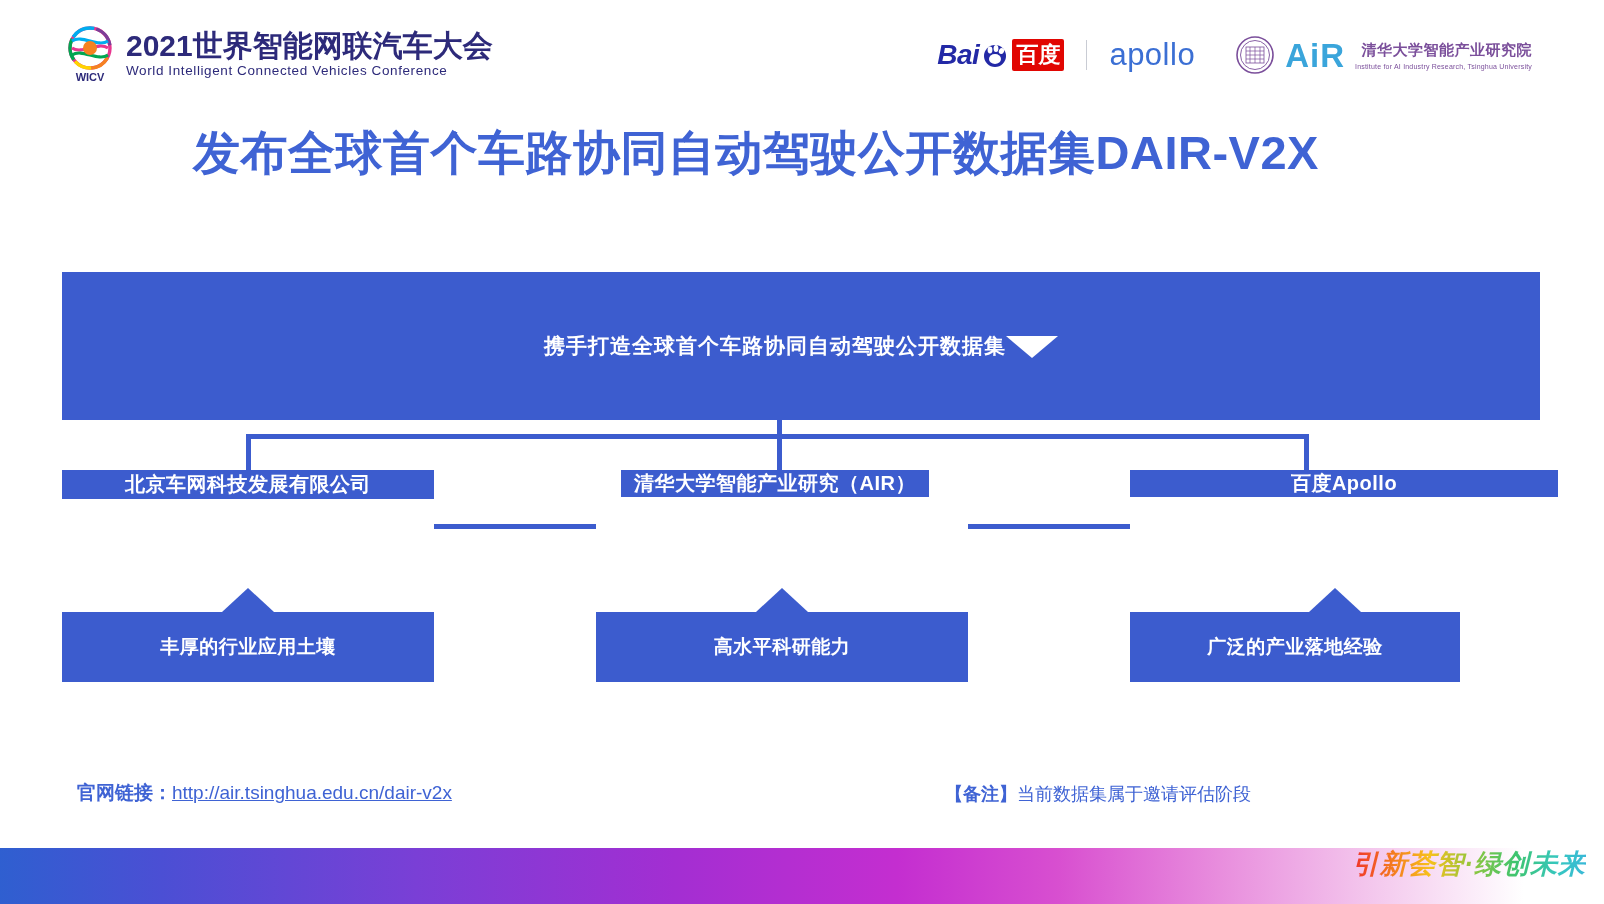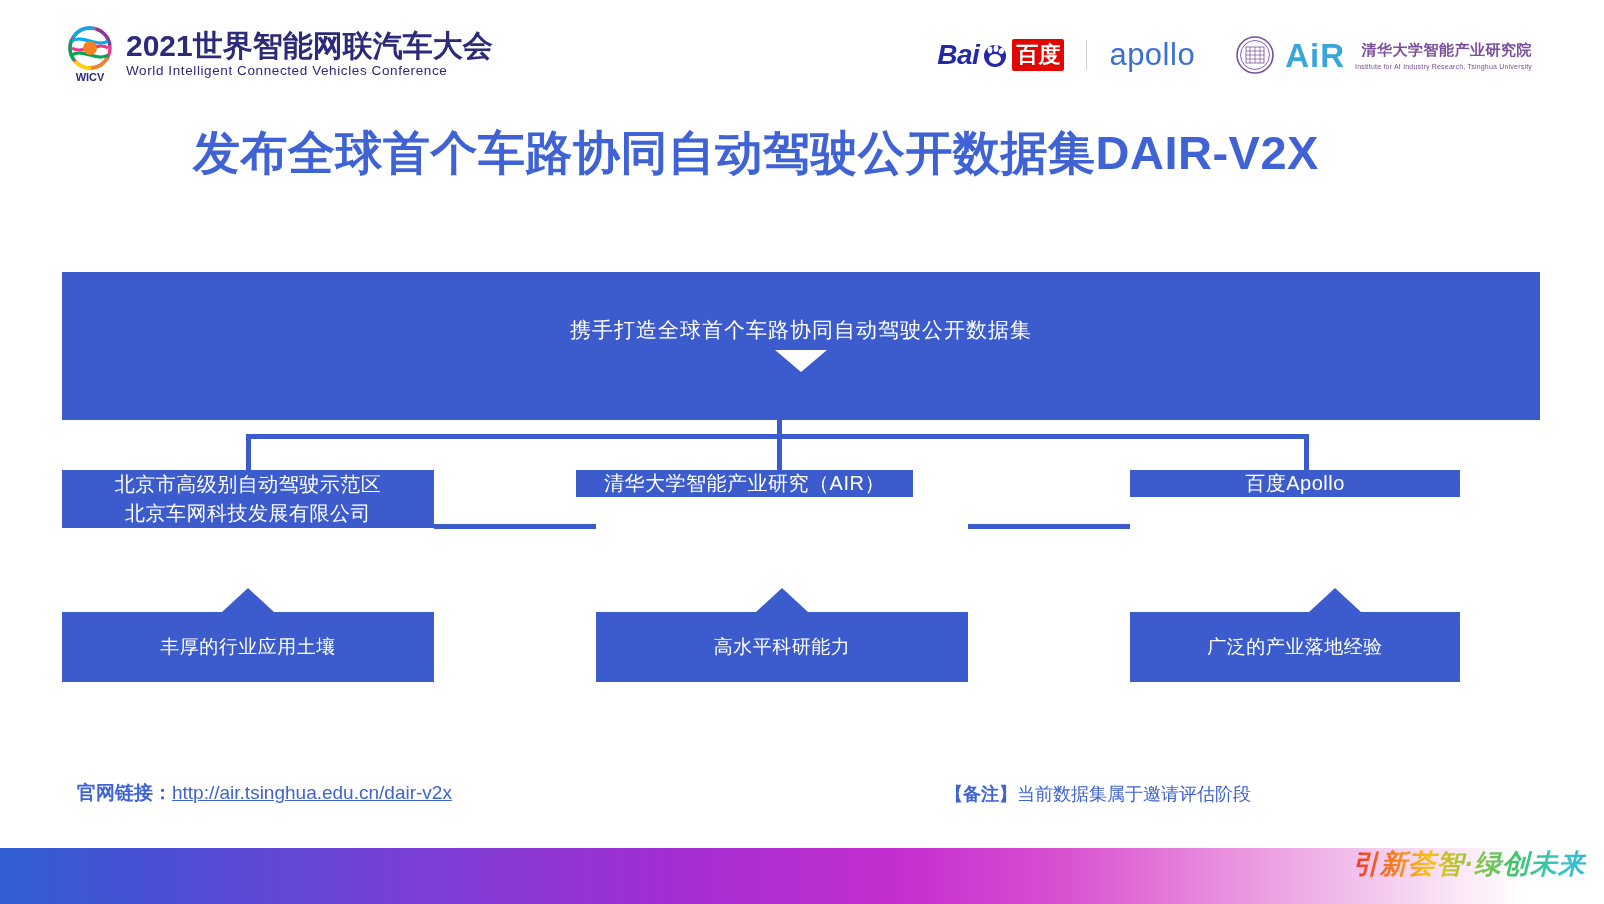--- a/index.html
+++ b/index.html
@@ -48,37 +48,37 @@
 
   
   .slide-title {
     position: absolute; left: 193px; top: 122px;
     font-size: 47px; font-weight: bold; color: #3f63d4;
     letter-spacing: 0.5px; white-space: nowrap;
   }
 
   .box {
     position: absolute; background: #3c5cce; color: #ffffff;
-    display: flex; flex-direction: column; align-items: center; justify-content: center;
-    text-align: center; font-weight: normal;
+    display: flex; flex-direction: row; align-items: center; justify-content: center;
+    text-align: center; font-weight: bold;
   }
 
   .box-top { left: 62px; top: 272px; width: 1478px; height: 148px; }
   .box-top .line1 { font-size: 21px; letter-spacing: 1px; }
   .box-top .line2 { font-size: 21px; letter-spacing: 1px; margin-top: 10px; }
   .tri-down {
     width: 0; height: 0;
     border-left: 26px solid transparent;
     border-right: 26px solid transparent;
     border-top: 22px solid #ffffff;
     margin: 6px 0 4px 0;
   }
   .box-mid-1 { left: 62px;  top: 470px; width: 372px; }
-  .box-mid-2 { left: 576px; top: 470px; width: 337px; }
-  .box-mid-3 { left: 1130px;top: 470px; width: 330px; align-items: center; }
+  .box-mid-2 { left: 621px; top: 470px; width: 308px; }
+  .box-mid-3 { left: 1130px;top: 470px; width: 428px; align-items: center; }
   .box-mid-1 .ln { font-size: 20px; letter-spacing: 0.5px; line-height: 1.45; }
   .box-mid-2 .ln, .box-mid-3 .ln { font-size: 20px; letter-spacing: 0.5px; }
 
   .box-bot-1 { left: 62px;  top: 612px; width: 372px; height: 70px; }
   .box-bot-2 { left: 596px; top: 612px; width: 372px; height: 70px; }
   .box-bot-3 { left: 1130px;top: 612px; width: 330px; height: 70px; }
   .box-bot-1 .ln, .box-bot-2 .ln, .box-bot-3 .ln { font-size: 19px; letter-spacing: 0.5px; }
 
   .tri-up {
     position: absolute;
@@ -217,21 +217,20 @@
     <div class="conn conn-v-r"></div>
     <div class="conn conn-h-l2m"></div>
     <div class="conn conn-h-m2r"></div>
 
     <div class="box box-top">
       <div class="line1">携手打造全球首个车路协同自动驾驶公开数据集</div>
       <div class="tri-down"></div>
     </div>
 
     <div class="box box-mid-1">
-      <div class="ln">北京市高级别自动驾驶示范区</div>
       <div class="ln">北京车网科技发展有限公司</div>
     </div>
     <div class="box box-mid-2">
       <div class="ln">清华大学智能产业研究（AIR）</div>
     </div>
     <div class="box box-mid-3">
       <div class="ln">百度Apollo</div>
     </div>
 
     <div class="tri-up tri-up-1"></div>

